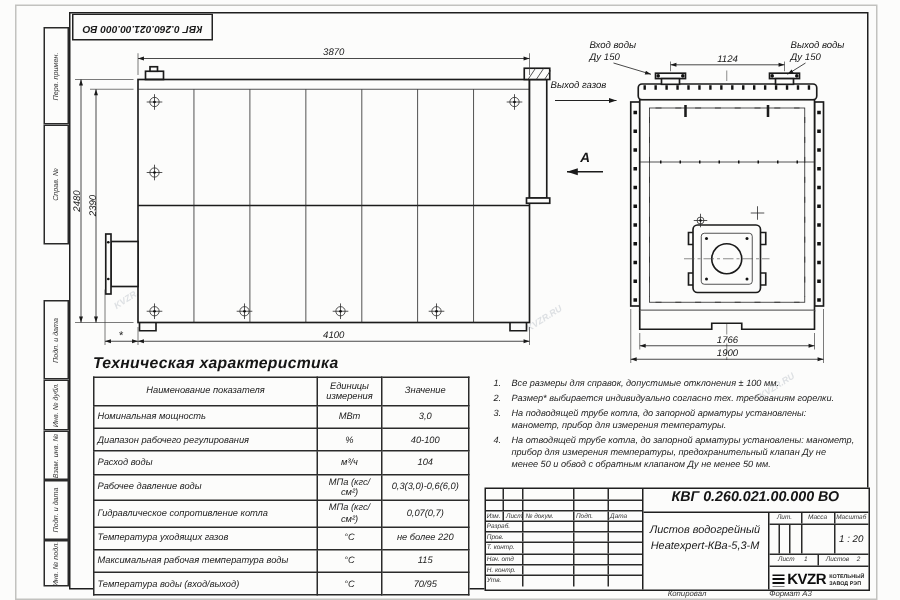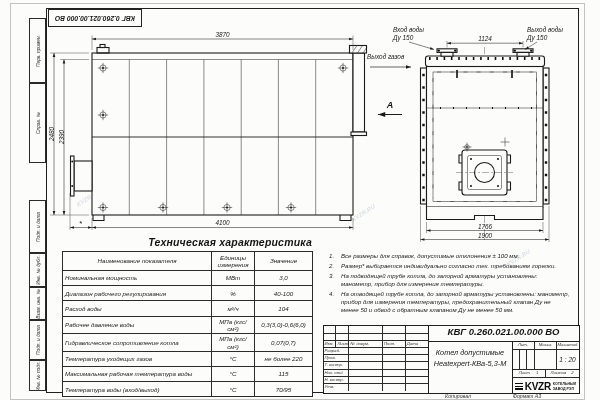--- a/index.html
+++ b/index.html
@@ -20,21 +20,21 @@
   .dl{fill:none;stroke:#222;stroke-width:.55;}
   .cl{fill:none;stroke:#555;stroke-width:.45;stroke-dasharray:7 2 2 2;}
   .wh{fill:#fcfcfb;}
   .fd{fill:#111;stroke:none;}
   svg text{fill:#161616;}
   .dim{font:italic 6.4px "Liberation Sans",sans-serif;text-anchor:middle;}
   .dimb{font:italic 7.5px "Liberation Sans",sans-serif;text-anchor:middle;}
   .lbl{font:italic 6.4px "Liberation Sans",sans-serif;text-anchor:start;}
   .big{font:italic 700 9px "Liberation Sans",sans-serif;text-anchor:middle;}
   .spec{position:absolute;left:62px;top:236px;width:250px;}
-  .spec-title{text-align:right;font:italic 700 10.5px "Liberation Sans",sans-serif;color:#151515;margin-bottom:3px;letter-spacing:.2px;}
+  .spec-title{text-align:left;font:italic 700 10.5px "Liberation Sans",sans-serif;color:#151515;margin-bottom:3px;letter-spacing:.2px;}
   table.spec-t{border-collapse:collapse;width:250px;table-layout:fixed;background:#fcfcfb;}
   .spec-t th,.spec-t td{border:0.8px solid #2b2b2b;font:italic 6.2px/1.18 "Liberation Sans",sans-serif;color:#1c1c1c;padding:1px 2px;overflow:hidden;}
   .spec-t th{text-align:center;font-weight:400;height:16px;}
   .spec-t td{height:12.2px;text-align:center;}
   .spec-t td:first-child{text-align:left;}
   .notes{position:absolute;left:329px;top:252px;width:241px;}
   .note{display:flex;margin-bottom:1.5px;}
   .note .n{width:12px;flex:none;font:italic 6.1px/1.36 "Liberation Sans",sans-serif;color:#1c1c1c;}
   .note .t{font:italic 6.1px/1.36 "Liberation Sans",sans-serif;color:#1c1c1c;}
   .tb{position:absolute;left:322.5px;top:325px;width:255px;height:67px;border:1.1px solid #1f1f1f;background:#fcfcfb;box-sizing:content-box;}
@@ -402,21 +402,21 @@
         </div>
       <div class="lrow rl" style="border-bottom:none">
           <span class="cl1">Утв.</span>
           <span class="c3"></span>
           <span class="c4"></span>
           <span class="c5"></span>
         </div>
     </div>
     <div class="tbdoc">КВГ 0.260.021.00.000 ВО</div>
     <div class="tbname">
-      <div>Котел допустимые</div>
+      <div>Листов водогрейный</div>
       <div>Heatexpert-КВа-5,3-М</div>
     </div>
     <div class="rt">
       <div class="hdr">
         <span>Лит.</span>
         <span>Масса</span>
         <span>Масштаб</span>
       </div>
       <div class="val">
         <div class="lit3">

